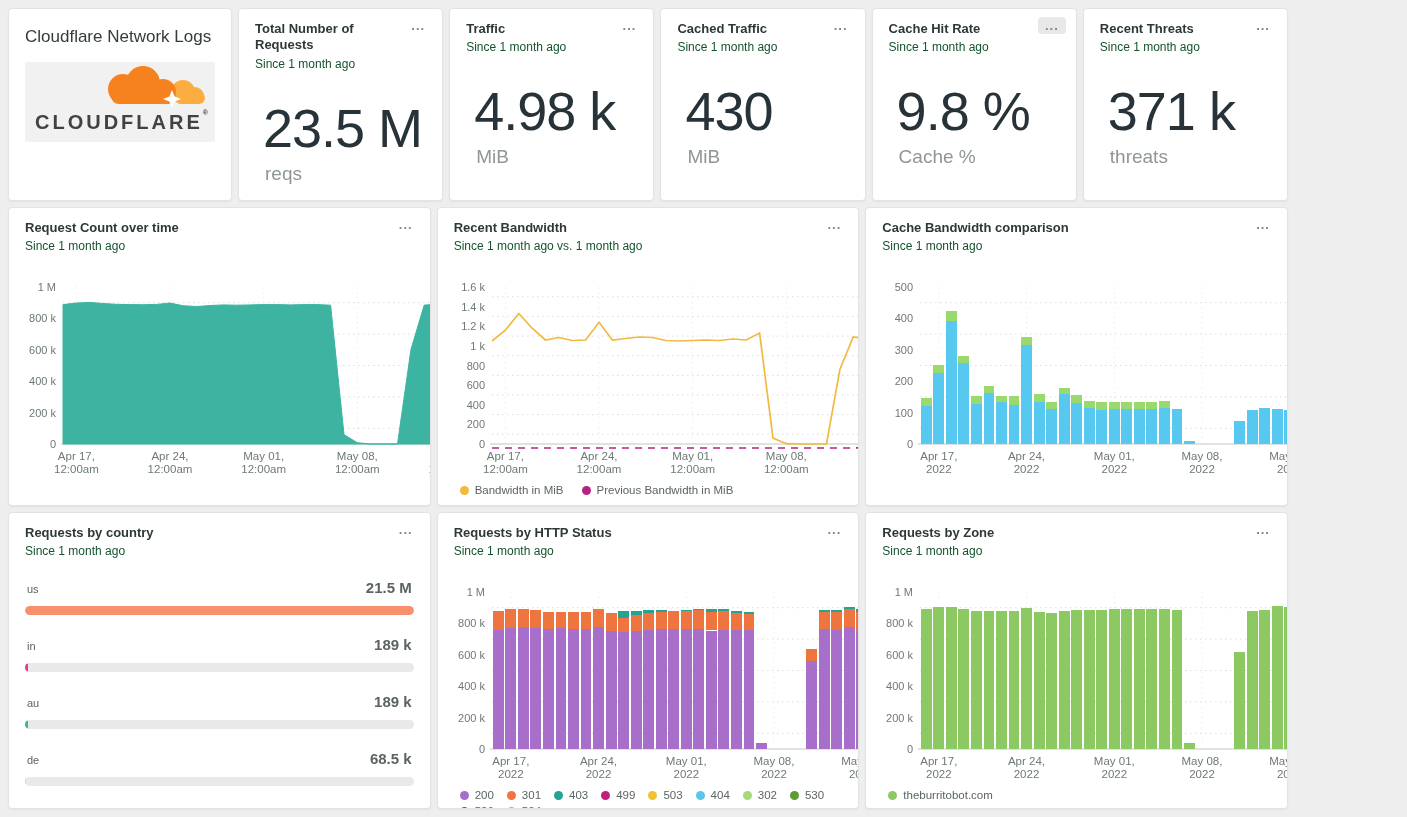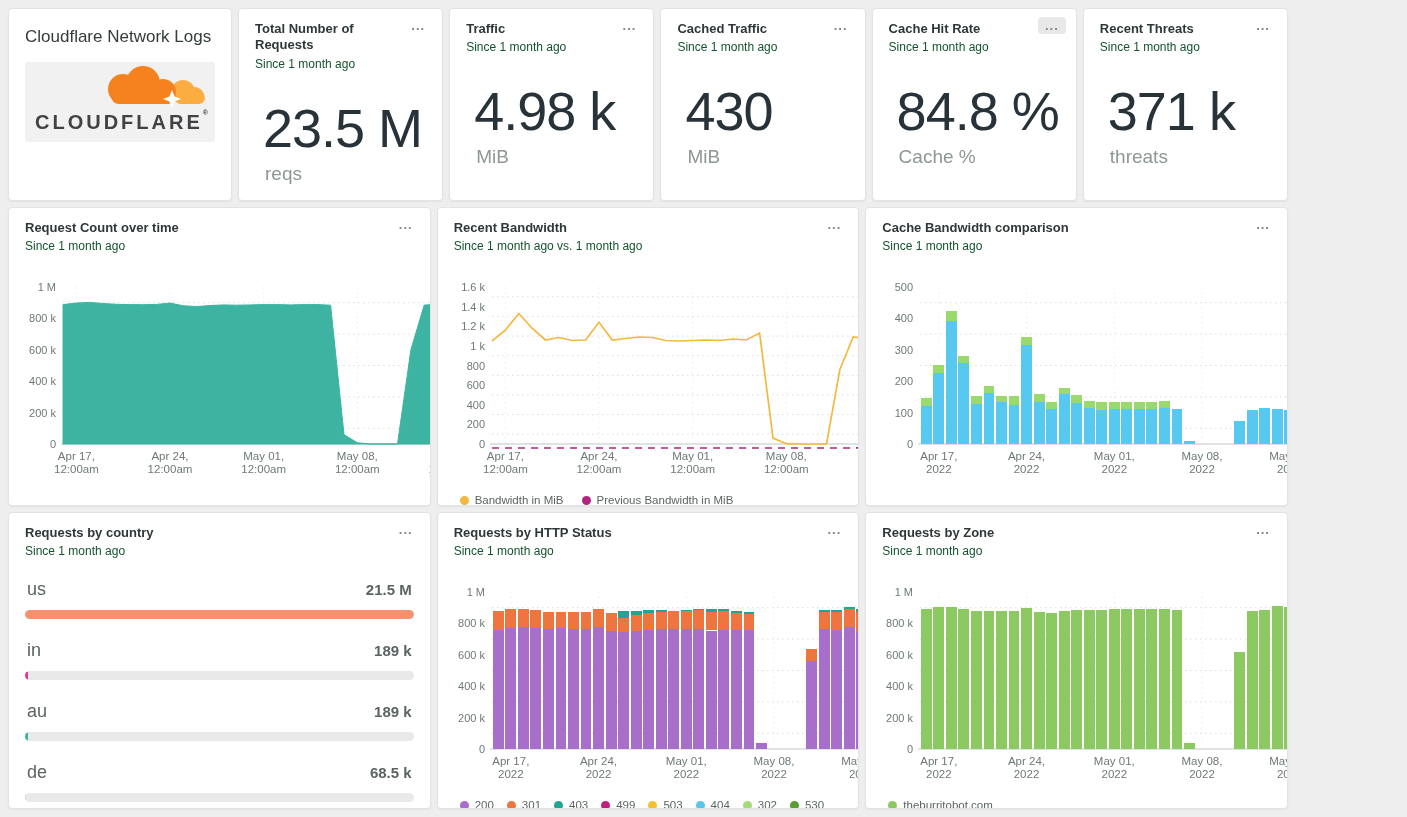--- a/index.html
+++ b/index.html
@@ -31,29 +31,29 @@
   .stat-value{font-size:54px;color:#273339;margin-top:26px;margin-left:8px;letter-spacing:-1px;white-space:nowrap;}
   .stat-unit{font-size:19px;color:#8f9696;margin-top:4px;margin-left:10px;}
   
   .brand-title{font-size:17px;color:#343b3b;line-height:1.6;margin-top:2px;}
   .logo-box{position:relative;margin-top:12px;height:80px;background:#f1f1f2;border-radius:2px;overflow:hidden;}
   .logo-cloud{position:absolute;top:2px;right:4px;width:132px;height:48px;}
   .logo-word{position:absolute;left:10px;bottom:8px;font-size:20px;font-weight:bold;letter-spacing:3px;color:#404244;white-space:nowrap;}
   .logo-word sup{font-size:7px;vertical-align:14px;letter-spacing:0;}
   
   .plot{height:205px;margin-top:24px;}
-  .legend{display:flex;flex-wrap:wrap;gap:4px 18px;margin-top:12px;padding-left:6px;}
+  .legend{display:flex;flex-wrap:wrap;gap:4px 18px;margin-top:2px;padding-left:6px;}
   .legend.tight{gap:4px 13px;}
   .lg-item{display:inline-flex;align-items:center;font-size:11.5px;color:#5c6464;white-space:nowrap;}
   .lg-dot{width:9px;height:9px;border-radius:50%;margin-right:6px;display:inline-block;}
   
   .c-rows{margin-top:6px;}
   .c-row{margin-top:21px;}
   .c-line{display:flex;justify-content:space-between;align-items:baseline;padding:0 2px;}
-  .c-label{font-size:18px;color:#5b6363;}
+  .c-label{font-size:11px;color:#5b6363;}
   .c-value{font-size:15px;color:#5b6363;font-weight:bold;}
   .c-track{margin-top:10px;height:9px;border-radius:5px;background:#e9e9ea;overflow:hidden;}
   .c-fill{height:9px;border-radius:5px;}
   svg{display:block;overflow:hidden;}
   svg text{font-family:"Liberation Sans","DejaVu Sans",sans-serif;}
 </style>
 </head>
 <body>
 
 <div class="page">
@@ -99,21 +99,21 @@
       <div class="card-title">Cached Traffic</div>
       <div class="card-sub">Since 1 month ago</div>
       <div class="stat-value">430</div>
       <div class="stat-unit">MiB</div>
     </div>
 
     <div class="card">
       <div class="menu active">...</div>
       <div class="card-title">Cache Hit Rate</div>
       <div class="card-sub">Since 1 month ago</div>
-      <div class="stat-value">84.8 %</div>
+      <div class="stat-value">9.8 %</div>
       <div class="stat-unit">Cache %</div>
     </div>
 
     <div class="card">
       <div class="menu">...</div>
       <div class="card-title">Recent Threats</div>
       <div class="card-sub">Since 1 month ago</div>
       <div class="stat-value">371 k</div>
       <div class="stat-unit">threats</div>
     </div>

